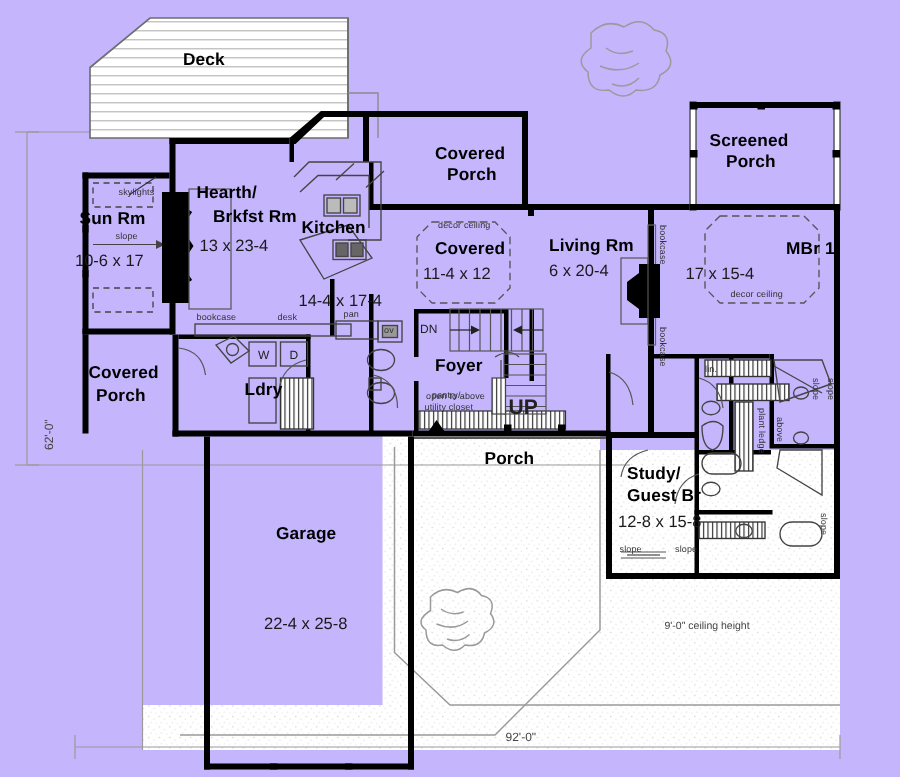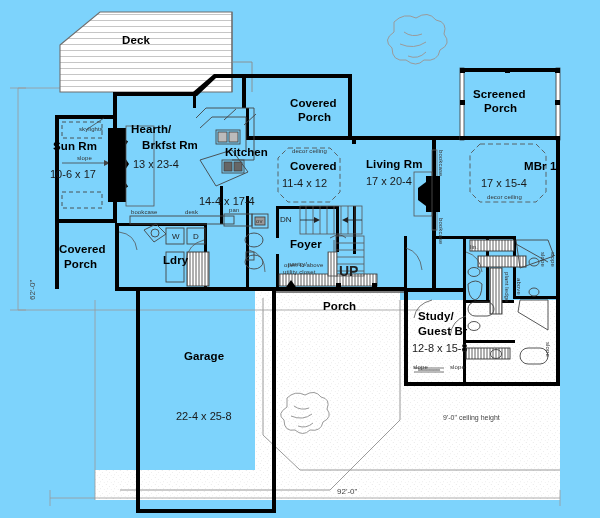--- a/index.html
+++ b/index.html
@@ -1,17 +1,17 @@
 <!DOCTYPE html>
 <html><head>
 <meta charset="utf-8">
 <style>
   html,body{margin:0;padding:0;background:#ffffff;}
   body{font-family:"Liberation Sans", sans-serif;}
-  #plan{position:relative;width:600px;height:518px;background:#7dd3fc;overflow:hidden;}
+  #plan{position:relative;width:600px;height:518px;background:#c4b5fd;overflow:hidden;}
   #plan svg{position:absolute;left:0;top:0;}
   .lbl{position:absolute;color:#000;font-family:"Liberation Sans", sans-serif;white-space:nowrap;}
   .room-name{font-weight:bold;font-size:11.5px;letter-spacing:.1px;}
   .room-dim{font-size:11px;color:#1a1a1a;}
   .tiny{font-size:6px;color:#333;letter-spacing:.1px;}
   .tiny2{font-size:6.5px;color:#222;}
   .dimtxt{font-size:8px;color:#444;}
   .vert{transform-origin:0 0;}
 </style>
 </head>
@@ -303,37 +303,37 @@
 
 <div class="lbl room-name" style="left:122px;top:34px;">Deck</div>
 
 <div class="lbl room-name" style="left:53px;top:140px;">Sun Rm</div>
 <div class="lbl room-dim" style="left:50px;top:168px;">10-6 x 17</div>
 
 <div class="lbl room-name" style="left:131px;top:123px;">Hearth/</div>
 <div class="lbl room-name" style="left:142px;top:139px;">Brkfst Rm</div>
 <div class="lbl room-dim" style="left:133px;top:158px;">13 x 23-4</div>
 
-<div class="lbl room-name" style="left:225px;top:146px;">Kitchen</div>
+<div class="lbl room-name" style="left:201px;top:146px;">Kitchen</div>
 <div class="lbl room-dim" style="left:199px;top:195px;text-align:center;">14-4 x 17-4</div>
 
 <div class="lbl room-name" style="left:290px;top:97px;">Covered</div>
 <div class="lbl room-name" style="left:298px;top:111px;">Porch</div>
 
 <div class="lbl room-name" style="left:290px;top:160px;">Covered</div>
 <div class="lbl room-dim" style="left:282px;top:177px;">11-4 x 12</div>
 
 <div class="lbl room-name" style="left:366px;top:158px;">Living Rm</div>
-<div class="lbl room-dim" style="left:366px;top:175px;">17 x 20-4</div>
+<div class="lbl room-dim" style="left:366px;top:175px;">6 x 20-4</div>
 
 <div class="lbl room-name" style="left:473px;top:88px;">Screened</div>
 <div class="lbl room-name" style="left:484px;top:102px;">Porch</div>
 
 <div class="lbl room-name" style="left:487px;top:160px;padding-left:37px;">MBr  1</div>
-<div class="lbl room-dim" style="left:481px;top:177px;text-align:right;">17 x 15-4</div>
+<div class="lbl room-dim" style="left:457px;top:177px;text-align:right;">17 x 15-4</div>
 
 <div class="lbl room-name" style="left:59px;top:243px;">Covered</div>
 <div class="lbl room-name" style="left:64px;top:258px;">Porch</div>
 
 <div class="lbl room-name" style="left:163px;top:254px;">Ldry</div>
 
 <div class="lbl room-name" style="left:290px;top:238px;">Foyer</div>
 
 <div class="lbl room-name" style="left:323px;top:300px;">Porch</div>
 

